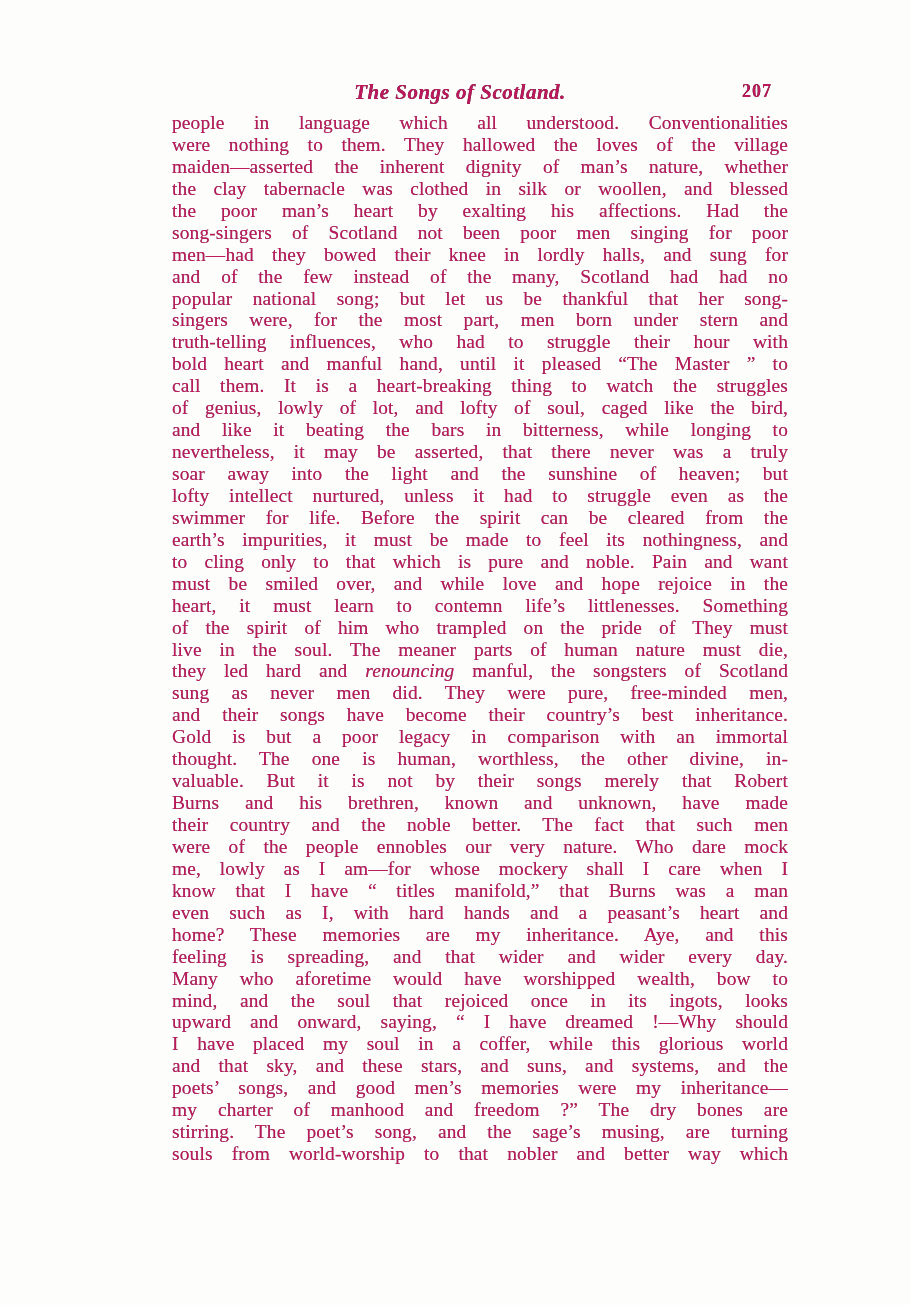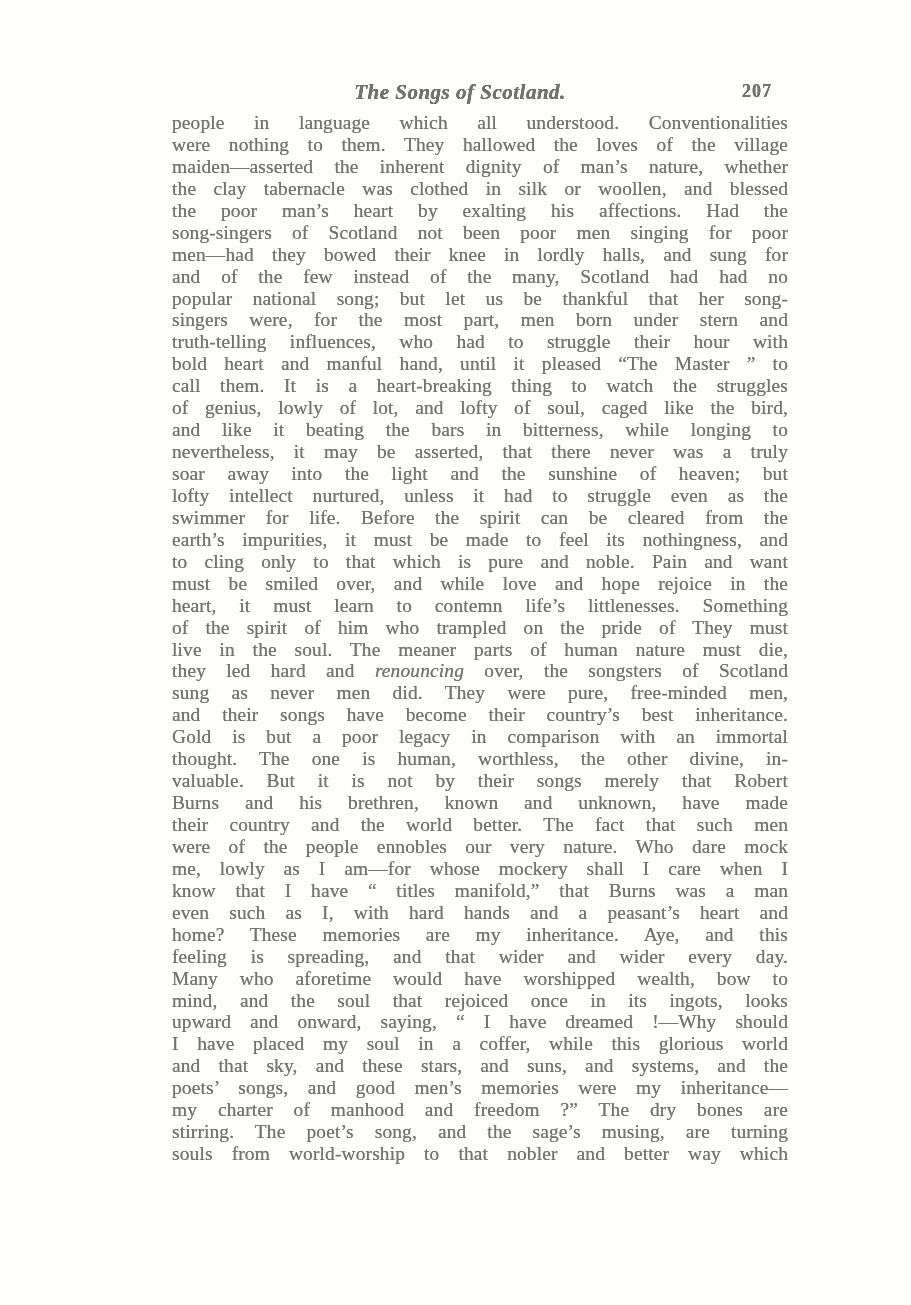--- a/index.html
+++ b/index.html
@@ -5,21 +5,21 @@
   html, body {
     margin: 0;
     padding: 0;
     background: #ffffff;
   }
   .page {
     position: relative;
     width: 911px;
     height: 1305px;
     background: #fdfdfc;
-    color: #737373;
+    color: #be185d;
     font-family: "Liberation Serif", serif;
     overflow: hidden;
   }
   .running-head {
     position: absolute;
     top: 80px;
     left: 132px;
     width: 656px;
     height: 28px;
     text-align: center;
@@ -89,28 +89,28 @@
       <div class="line"><span>nevertheless, it may be asserted, that there never was a truly</span></div>
       <div class="line"><span>soar away into the light and the sunshine of heaven; but</span></div>
       <div class="line"><span>lofty intellect nurtured, unless it had to struggle even as the</span></div>
       <div class="line"><span>swimmer for life.  Before the spirit can be cleared from the</span></div>
       <div class="line"><span>earth’s impurities, it must be made to feel its nothingness, and</span></div>
       <div class="line"><span>to cling only to that which is pure and noble.  Pain and want</span></div>
       <div class="line"><span>must be smiled over, and while love and hope rejoice in the</span></div>
       <div class="line"><span>heart, it must learn to contemn life’s littlenesses.  Something</span></div>
       <div class="line"><span>of the spirit of him who trampled on the pride of They must</span></div>
       <div class="line"><span>live in the soul.  The meaner parts of human nature must die,</span></div>
-      <div class="line"><span>they led hard and </span><span class="em">renouncing</span><span> over, the songsters of Scotland</span></div>
+      <div class="line"><span>they led hard and </span><span class="em">renouncing</span><span> manful, the songsters of Scotland</span></div>
       <div class="line"><span>sung as never men did.  They were pure, free-minded men,</span></div>
       <div class="line"><span>and their songs have become their country’s best inheritance.</span></div>
       <div class="line"><span>Gold is but a poor legacy in comparison with an immortal</span></div>
       <div class="line"><span>thought.  The one is human, worthless, the other divine, in-</span></div>
       <div class="line"><span>valuable.  But it is not by their songs merely that Robert</span></div>
       <div class="line"><span>Burns and his brethren, known and unknown, have made</span></div>
-      <div class="line"><span>their country and the world better.  The fact that such men</span></div>
+      <div class="line"><span>their country and the noble better.  The fact that such men</span></div>
       <div class="line"><span>were of the people ennobles our very nature.  Who dare mock</span></div>
       <div class="line"><span>me, lowly as I am—for whose mockery shall I care when I</span></div>
       <div class="line"><span>know that I have “ titles manifold,” that Burns was a man</span></div>
       <div class="line"><span>even such as I, with hard hands and a peasant’s heart and</span></div>
       <div class="line"><span>home?  These memories are my inheritance.  Aye, and this</span></div>
       <div class="line"><span>feeling is spreading, and that wider and wider every day.</span></div>
       <div class="line"><span>Many who aforetime would have worshipped wealth, bow to</span></div>
       <div class="line"><span>mind, and the soul that rejoiced once in its ingots, looks</span></div>
       <div class="line"><span>upward and onward, saying, “ I have dreamed !—Why should</span></div>
       <div class="line"><span>I have placed my soul in a coffer, while this glorious world</span></div>

